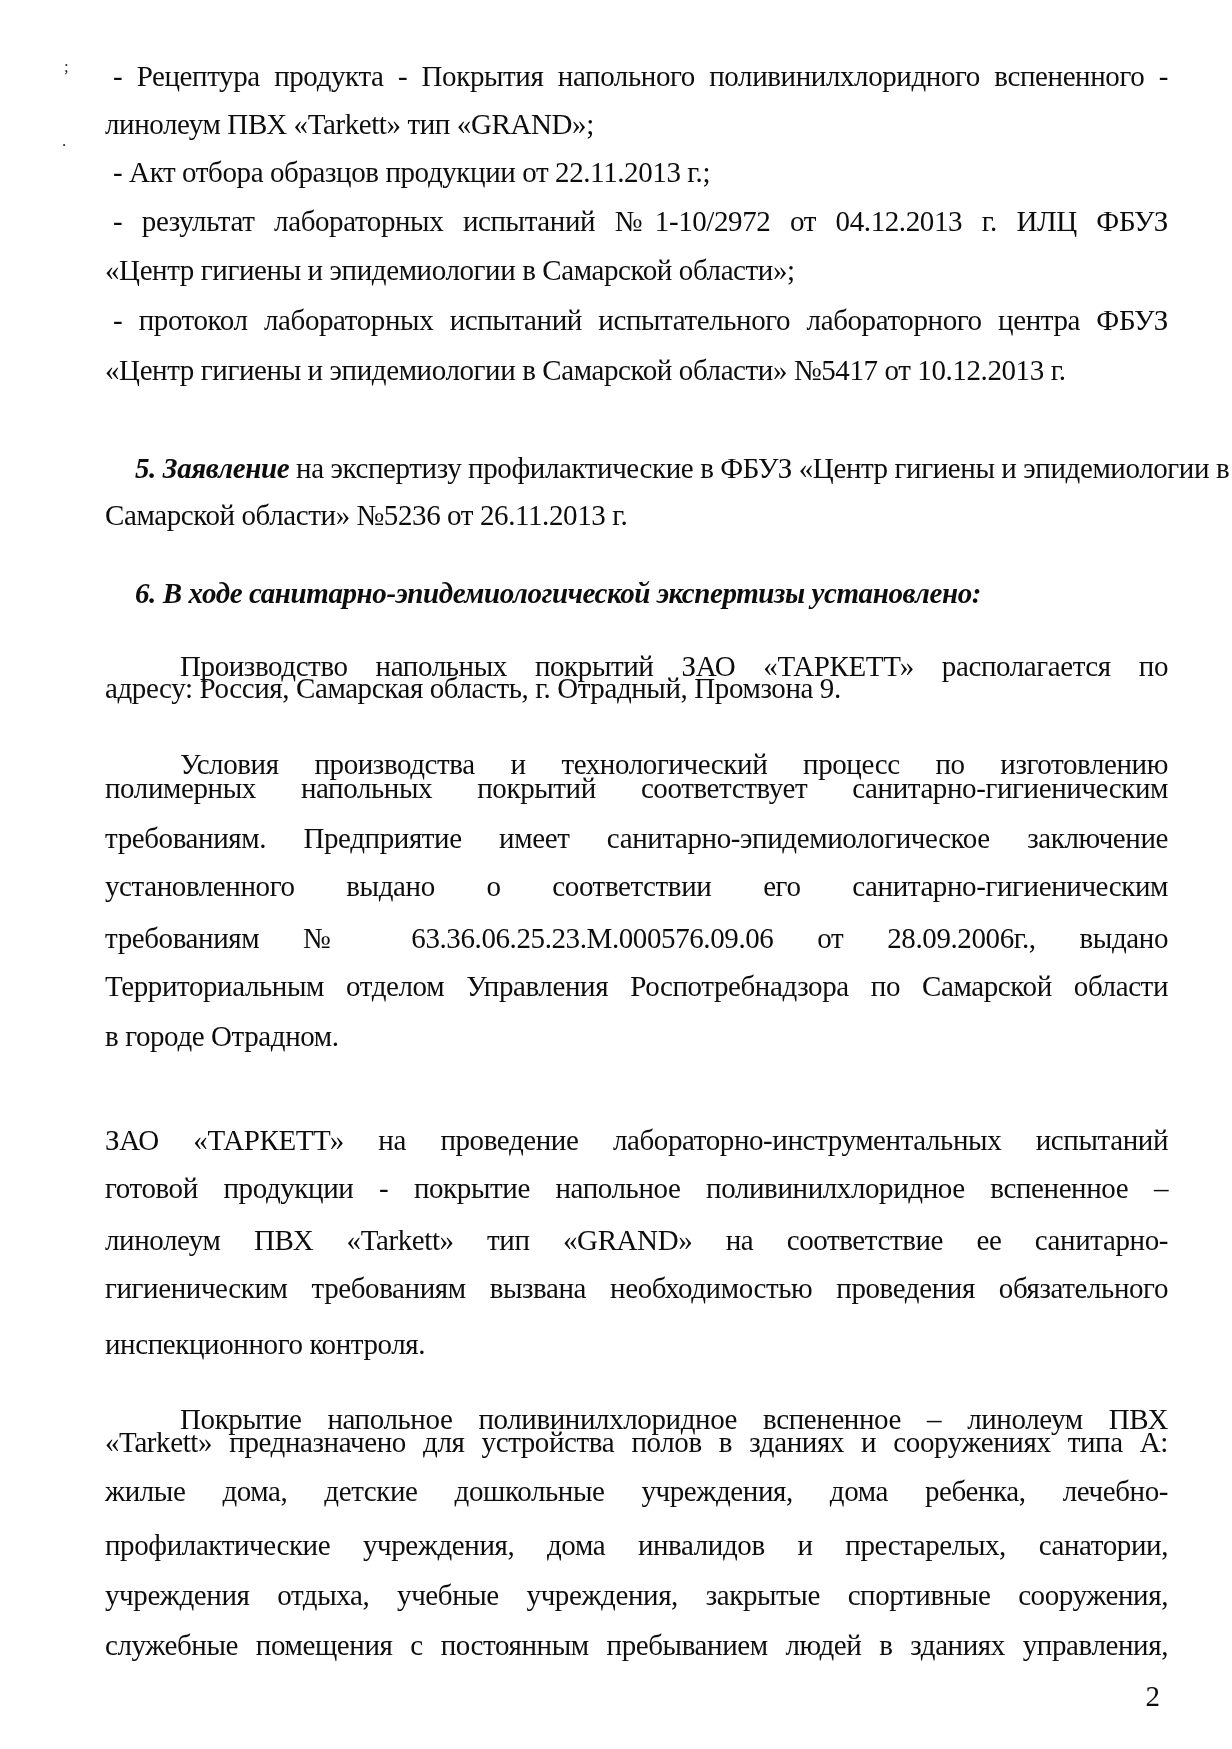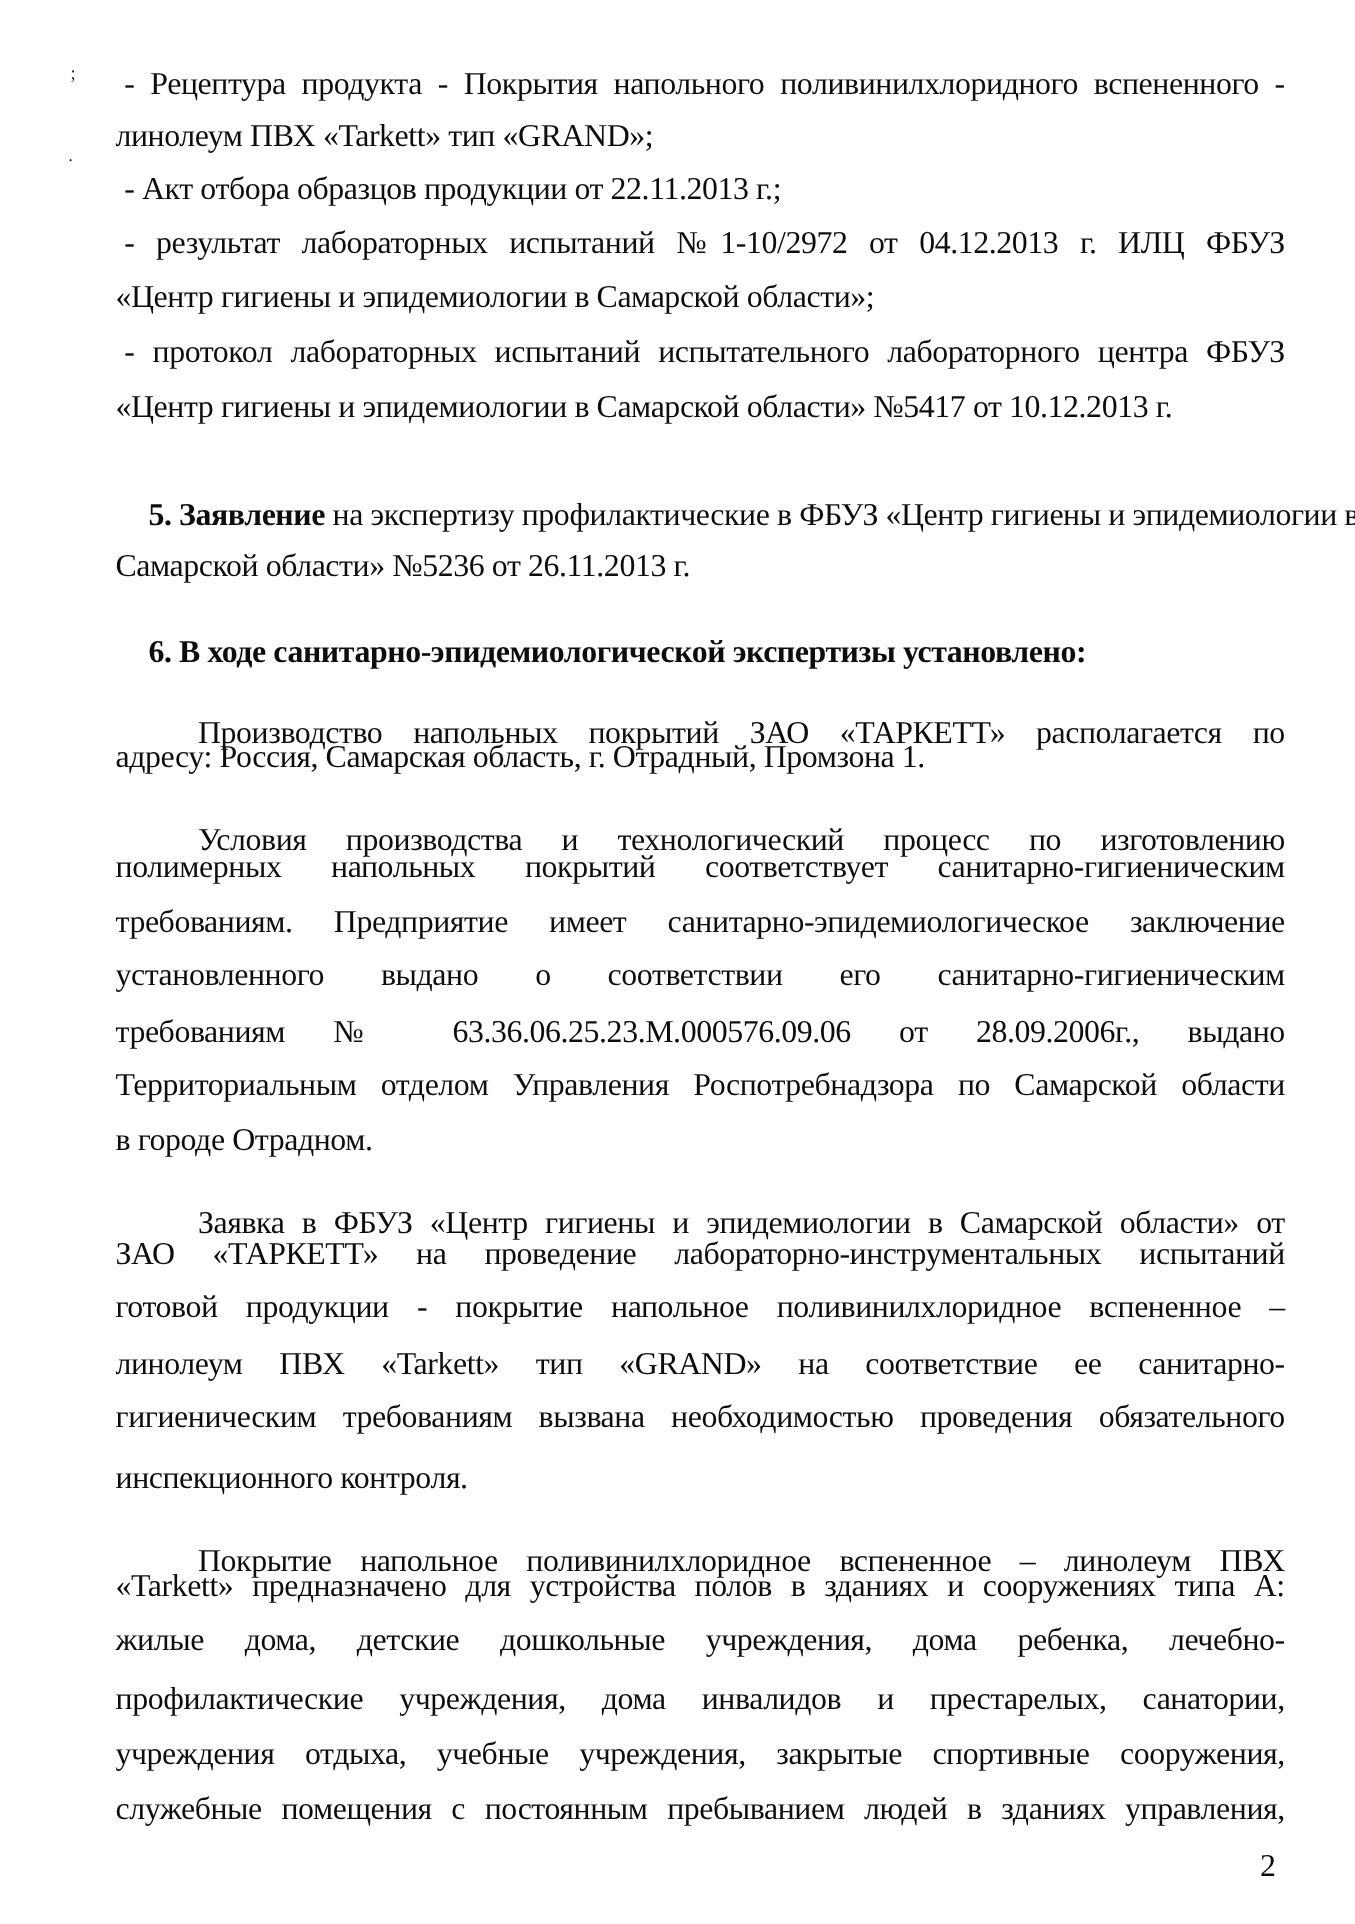--- a/index.html
+++ b/index.html
@@ -24,21 +24,21 @@
     line-height: 36px;
     letter-spacing: -0.4px;
     white-space: nowrap;
     text-justify: inter-word;
   }
   .j { text-align: justify; text-align-last: justify; }
   .l { text-align: right; text-align-last: left; }
   .ind8  { padding-left: 8px;  width: 1055px; }
   .ind30 { padding-left: 30px; width: 1033px; }
   .ind75 { padding-left: 75px; width: 988px; margin-top: 26px; }
-  .bold { font-weight: bold; }
+  .bold { font-weight: bold; font-style: italic; }
   .pageno {
     position: absolute;
     top: 1678px;
     left: 105px;
     width: 1055px;
     text-align: right;
     font-size: 29px;
     line-height: 36px;
   }
   .artifact {
@@ -67,29 +67,28 @@
   <div class="line l" style="top:352px">«Центр гигиены и эпидемиологии в Самарской области» №5417 от 10.12.2013 г.</div>
 
   <div class="line j ind30" style="top:450px">
     <span class="bold">5. Заявление</span><span> на экспертизу профилактические в ФБУЗ «Центр гигиены и эпидемиологии в</span>
   </div>
   <div class="line l" style="top:497px">Самарской области» №5236 от 26.11.2013 г.</div>
 
   <div class="line l ind30 bold" style="top:575px">6. В ходе санитарно-эпидемиологической экспертизы установлено:</div>
 
   <div class="line j ind75" style="top:622px">Производство напольных покрытий ЗАО «ТАРКЕТТ» располагается по</div>
-  <div class="line l" style="top:670px">адресу: Россия, Самарская область, г. Отрадный, Промзона 1.</div>
+  <div class="line l" style="top:670px">адресу: Россия, Самарская область, г. Отрадный, Промзона 9.</div>
   <div class="line j ind75" style="top:720px">Условия производства и технологический процесс по изготовлению</div>
   <div class="line j" style="top:770px">полимерных напольных покрытий соответствует санитарно-гигиеническим</div>
   <div class="line j" style="top:820px">требованиям. Предприятие имеет санитарно-эпидемиологическое заключение</div>
   <div class="line j" style="top:868px">установленного выдано о соответствии его санитарно-гигиеническим</div>
   <div class="line j" style="top:920px">требованиям № 63.36.06.25.23.М.000576.09.06 от 28.09.2006г., выдано</div>
   <div class="line j" style="top:968px">Территориальным отделом Управления Роспотребнадзора по Самарской области</div>
   <div class="line l" style="top:1018px">в городе Отрадном.</div>
-  <div class="line j ind75" style="top:1068px">Заявка в ФБУЗ «Центр гигиены и эпидемиологии в Самарской области» от</div>
   <div class="line j" style="top:1122px">ЗАО «ТАРКЕТТ» на проведение лабораторно-инструментальных испытаний</div>
   <div class="line j" style="top:1170px">готовой продукции - покрытие напольное поливинилхлоридное вспененное –</div>
   <div class="line j" style="top:1222px">линолеум ПВХ «Tarkett» тип «GRAND» на соответствие ее санитарно-</div>
   <div class="line j" style="top:1270px">гигиеническим требованиям вызвана необходимостью проведения обязательного</div>
   <div class="line l" style="top:1326px">инспекционного контроля.</div>
   <div class="line j" style="top:1424px">«Tarkett» предназначено для устройства полов в зданиях и сооружениях типа А:</div>
   <div class="line j ind75" style="top:1375px">Покрытие напольное поливинилхлоридное вспененное – линолеум ПВХ</div>
   <div class="line j" style="top:1473px">жилые дома, детские дошкольные учреждения, дома ребенка, лечебно-</div>
   <div class="line j" style="top:1527px">профилактические учреждения, дома инвалидов и престарелых, санатории,</div>
   <div class="line j" style="top:1577px">учреждения отдыха, учебные учреждения, закрытые спортивные сооружения,</div>

